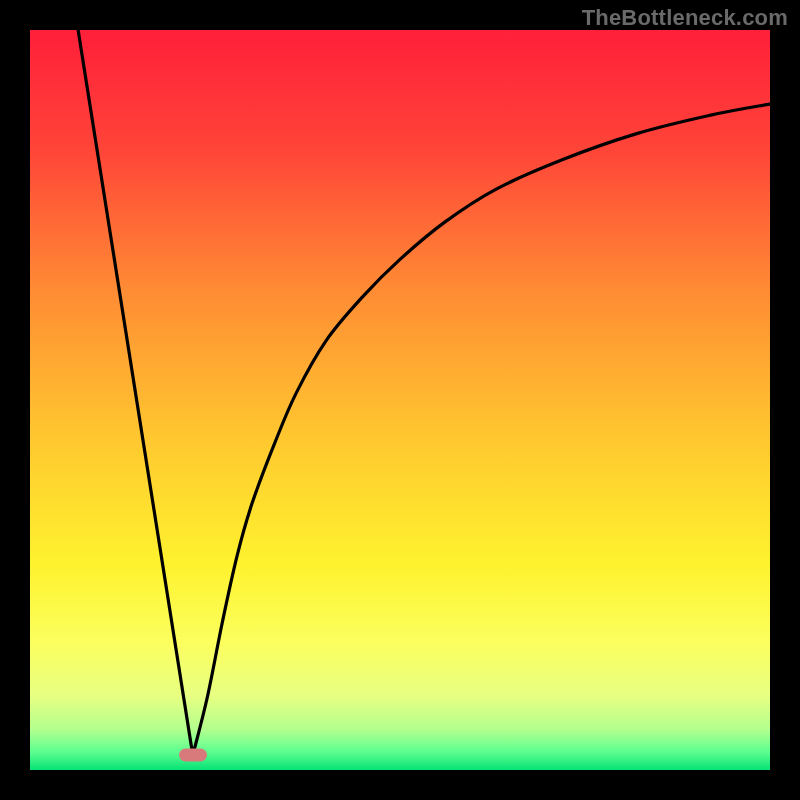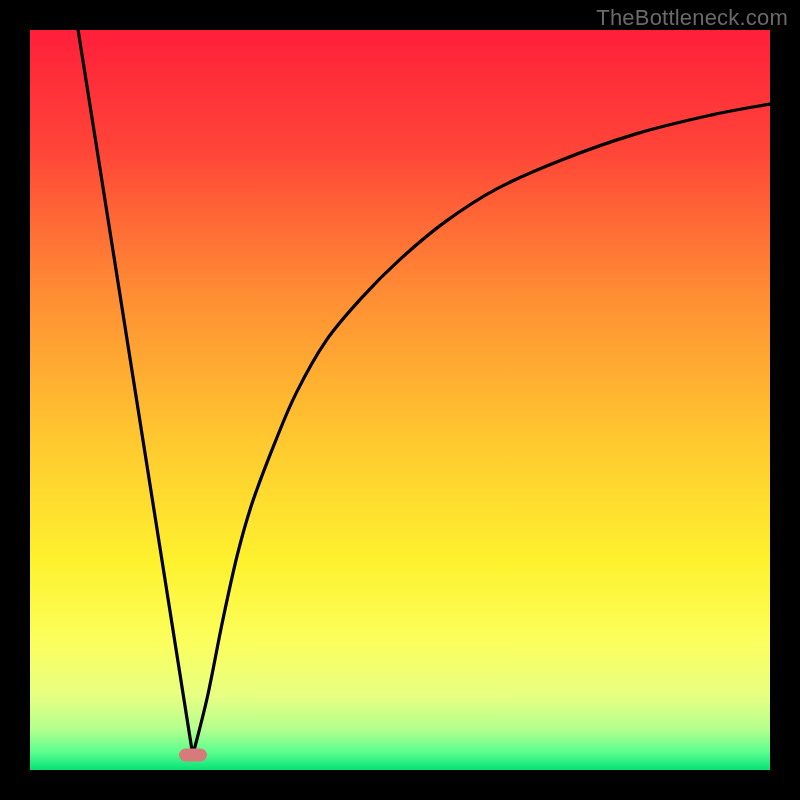--- a/index.html
+++ b/index.html
@@ -40,21 +40,21 @@
     border-radius: 8px;
     transform: translate(-50%, -50%);
   }
   .watermark {
     position: absolute;
     top: 5px;
     right: 12px;
     color: #6a6a6a;
     font-size: 22px;
     letter-spacing: 0.2px;
-    font-weight: 400;
+    font-weight: 700;
   }
 </style>
 </head>
 <body>
 
 <div class="frame">
   <div class="watermark">TheBottleneck.com</div>
   <div class="plot-area">
     <svg class="gradient" viewBox="0 0 740 740" preserveAspectRatio="none">
       <defs>

